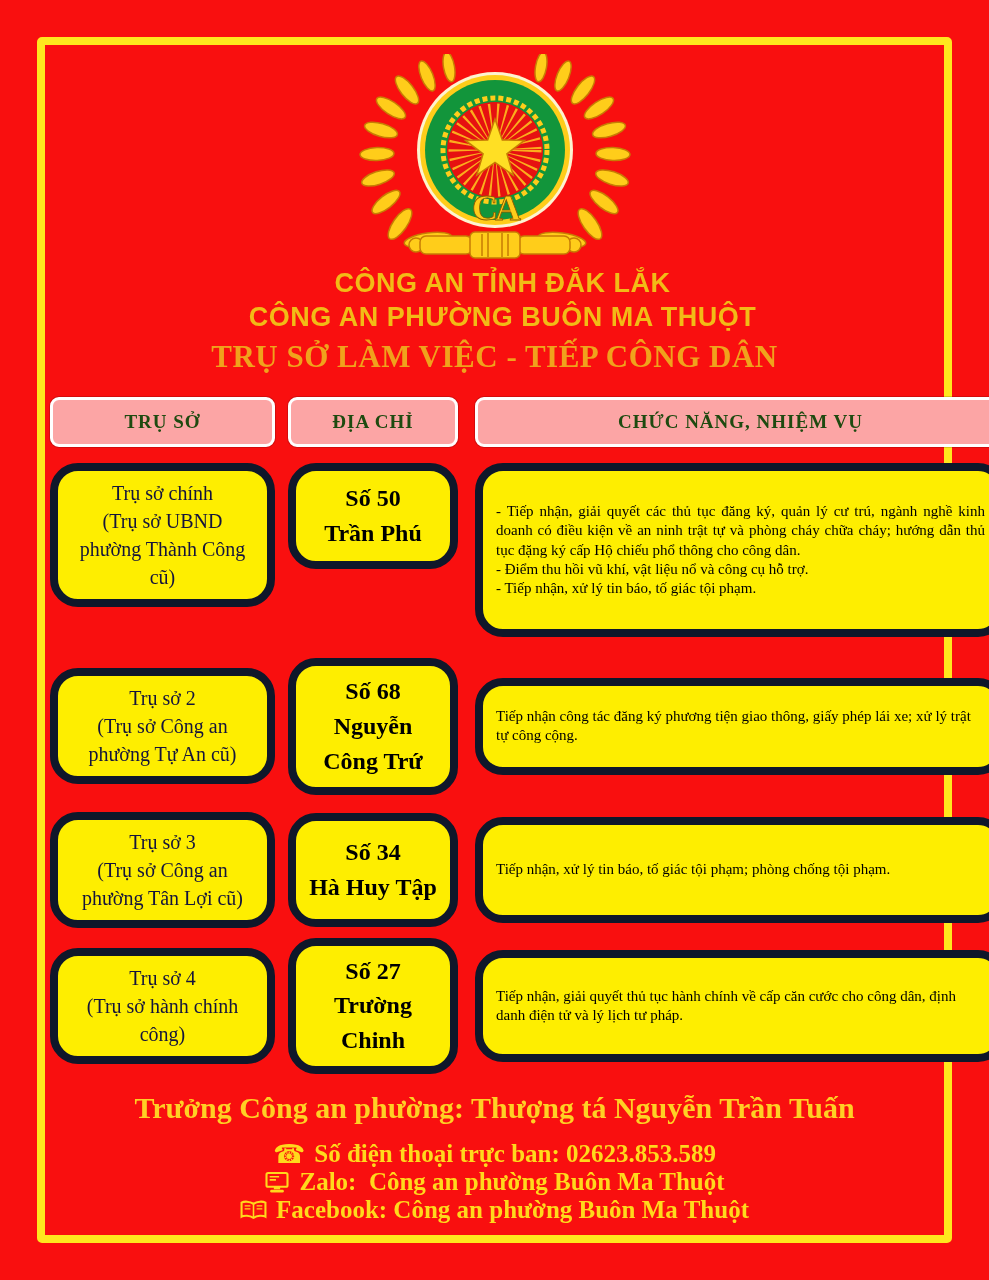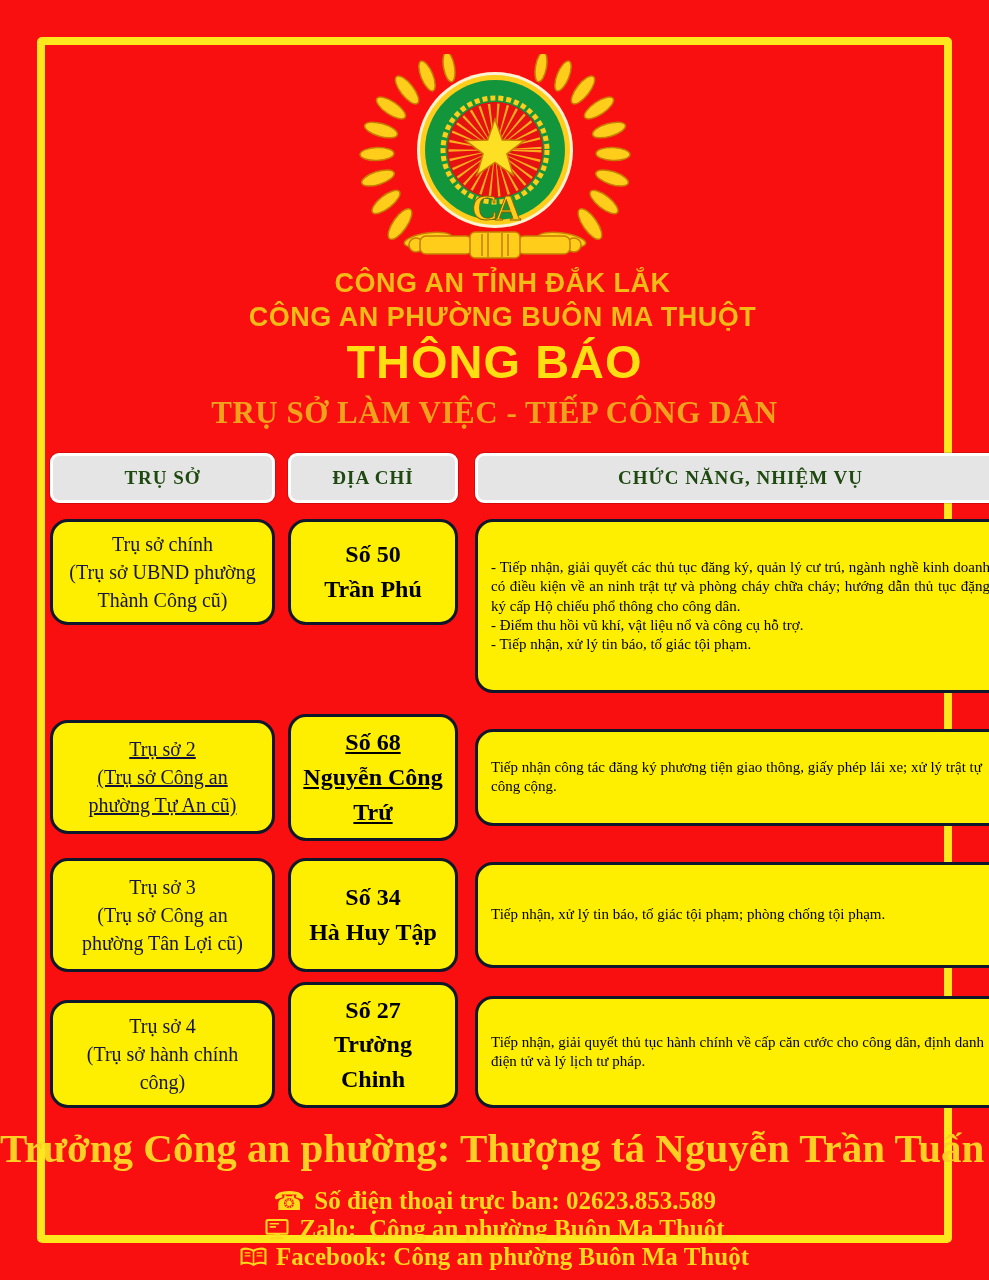--- a/index.html
+++ b/index.html
@@ -37,54 +37,54 @@
     color:#f0a21c;letter-spacing:.5px;margin-top:7px;
   }
   
   .tgrid{display:flex;margin-left:50px;width:885px;align-items:center;text-align:left;}
   .c1{width:225px;flex:none;}
   .c2{width:170px;flex:none;margin-left:13px;}
   .c3{width:531px;flex:none;margin-left:17px;}
   .thead{margin-top:23px;}
   .hcell{
     height:50px;
-    background:#e5e5e5;
+    background:#fca5a5;
     border:3px solid #ffffff;
     border-radius:9px;
     display:flex;align-items:center;justify-content:center;
     font-weight:bold;font-size:19px;color:#1e4a10;letter-spacing:1px;
     box-shadow:0 0 0 1px rgba(0,0,0,.15);
   }
   #table-body{margin-top:16px;}
   .trow{margin-bottom:17px;}
   .trow:nth-child(1){align-items:flex-start;margin-bottom:21px;}
   .trow:nth-child(3){margin-bottom:10px;}
-  .trow:nth-child(4){margin-bottom:0;align-items:flex-end;}
+  .trow:nth-child(4){margin-bottom:0;}
   .cell{
     background:#feee00;
-    border:3px solid #0f172a;
-    border-radius:18px;
+    border:8px solid #0f172a;
+    border-radius:28px;
     display:flex;align-items:center;justify-content:center;
     padding:8px 12px;
   }
   .cell span{display:block;width:100%;white-space:pre-line;}
   .office{min-height:106px;font-size:20px;line-height:1.4;color:#14143c;text-align:center;}
   .addr{min-height:106px;font-weight:bold;font-size:24px;line-height:1.45;color:#000;text-align:center;}
   .func{font-size:15px;line-height:1.28;color:#000;text-align:left;padding:9px 13px;}
   .trow:nth-child(1) .func{min-height:174px;text-align:justify;}
-  .trow:nth-child(2) .office,.trow:nth-child(2) .addr{min-height:114px;text-decoration:underline;}
+  .trow:nth-child(2) .office,.trow:nth-child(2) .addr{min-height:114px;}
   .trow:nth-child(2) .func{min-height:97px;}
   .trow:nth-child(3) .office,.trow:nth-child(3) .addr{min-height:114px;}
   .trow:nth-child(3) .func{min-height:106px;}
   .trow:nth-child(4) .office,.trow:nth-child(4) .addr{min-height:108px;}
   .trow:nth-child(4) .func{min-height:112px;}
   .chief-line{
     margin-top:17px;
-    font-weight:bold;font-size:41px;line-height:1.15;
-    color:#ffd024;text-align:left;
+    font-weight:bold;font-size:30px;line-height:1.15;
+    color:#ffd024;text-align:center;
   }
   .contacts{margin-top:15px;}
   .contact-line{
     display:flex;align-items:center;justify-content:center;
     height:28px;
     font-weight:bold;font-size:25px;color:#ffd91c;
   }
   .contact-line .label{white-space:pre;}
   .cicon{margin-right:9px;flex:none;display:inline-flex;align-items:center;}
   .glyph-icon{
@@ -141,21 +141,20 @@
         <circle cx="224" cy="191" r="7"></circle>
         <rect x="70" y="182" width="52" height="18" rx="6"></rect>
         <rect x="168" y="182" width="52" height="18" rx="6"></rect>
         <rect x="120" y="178" width="50" height="26" rx="5"></rect>
         <path d="M132,180 v22 M138,179 v24 M152,179 v24 M158,180 v22" fill="none"></path>
       </g>
     </svg>
 
     <div class="org-line org1">CÔNG AN TỈNH ĐẮK LẮK</div>
     <div class="org-line org2">CÔNG AN PHƯỜNG BUÔN MA THUỘT</div>
-    <div class="notice-title">THÔNG BÁO</div>
     <div class="notice-subtitle">TRỤ SỞ LÀM VIỆC - TIẾP CÔNG DÂN</div>
 
     <div class="tgrid thead">
       <div class="hcell c1">TRỤ SỞ</div>
       <div class="hcell c2">ĐỊA CHỈ</div>
       <div class="hcell c3">CHỨC NĂNG, NHIỆM VỤ</div>
     </div>
 
     <div id="table-body">
   <div class="tgrid trow">

